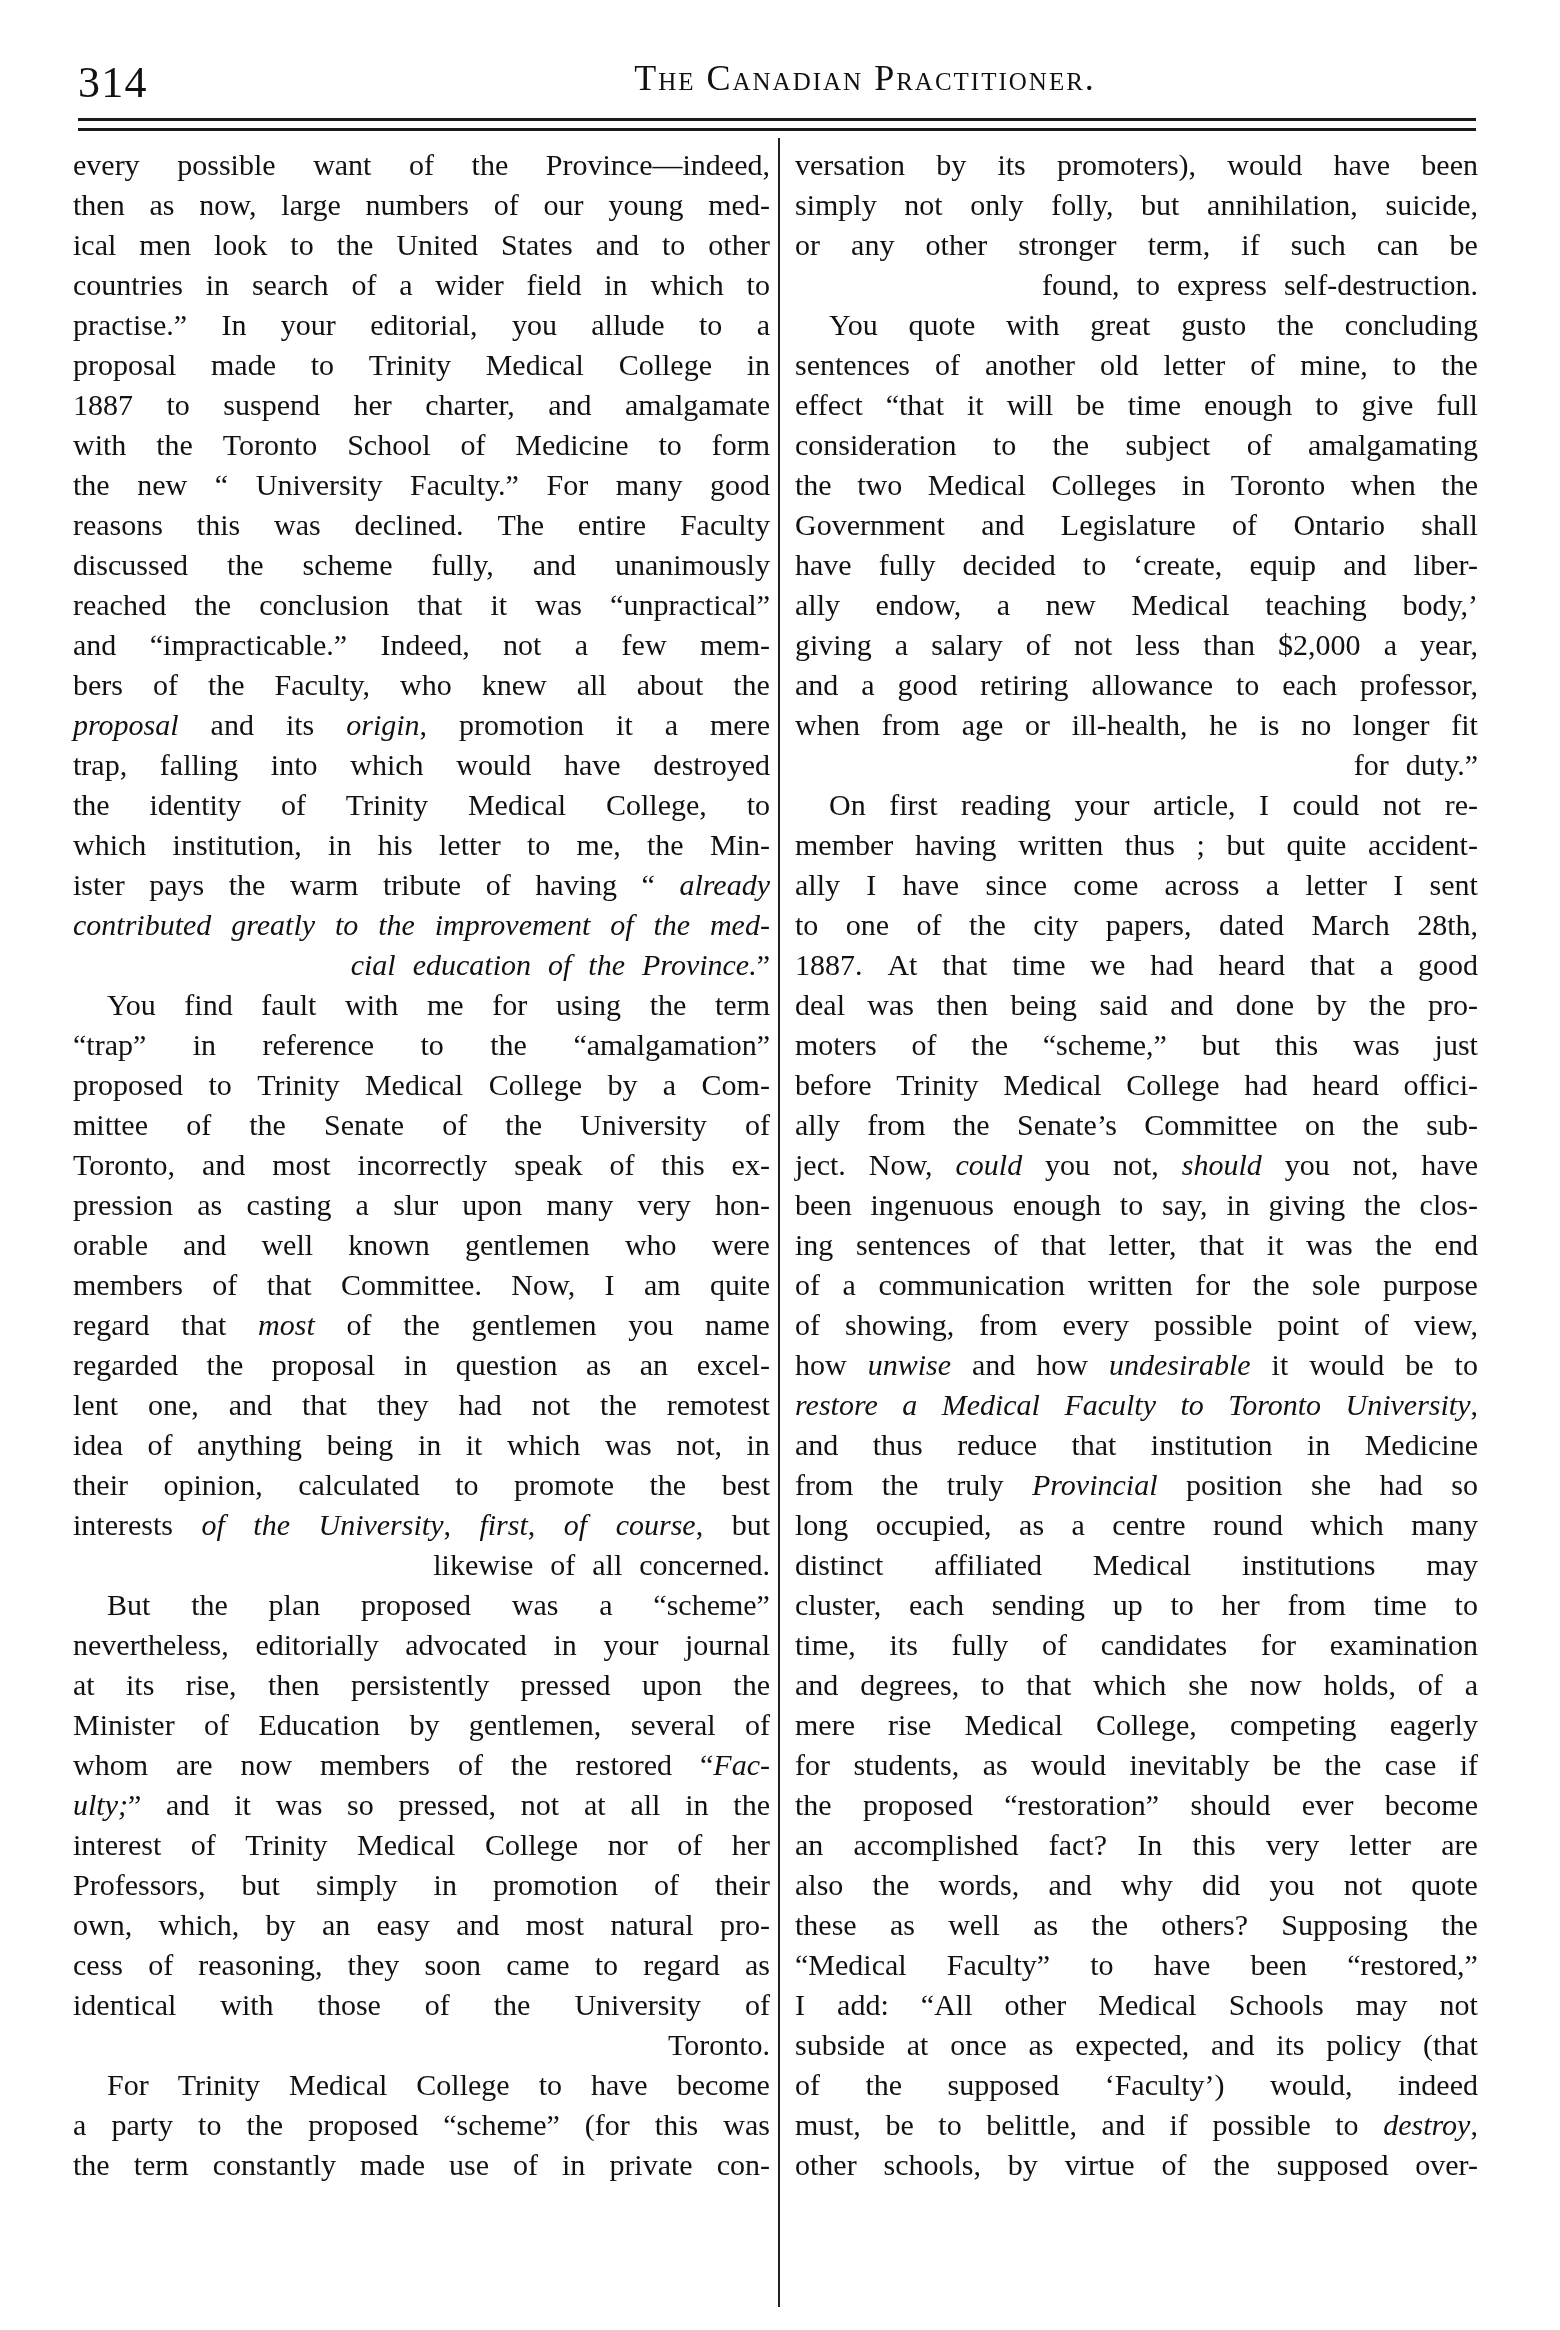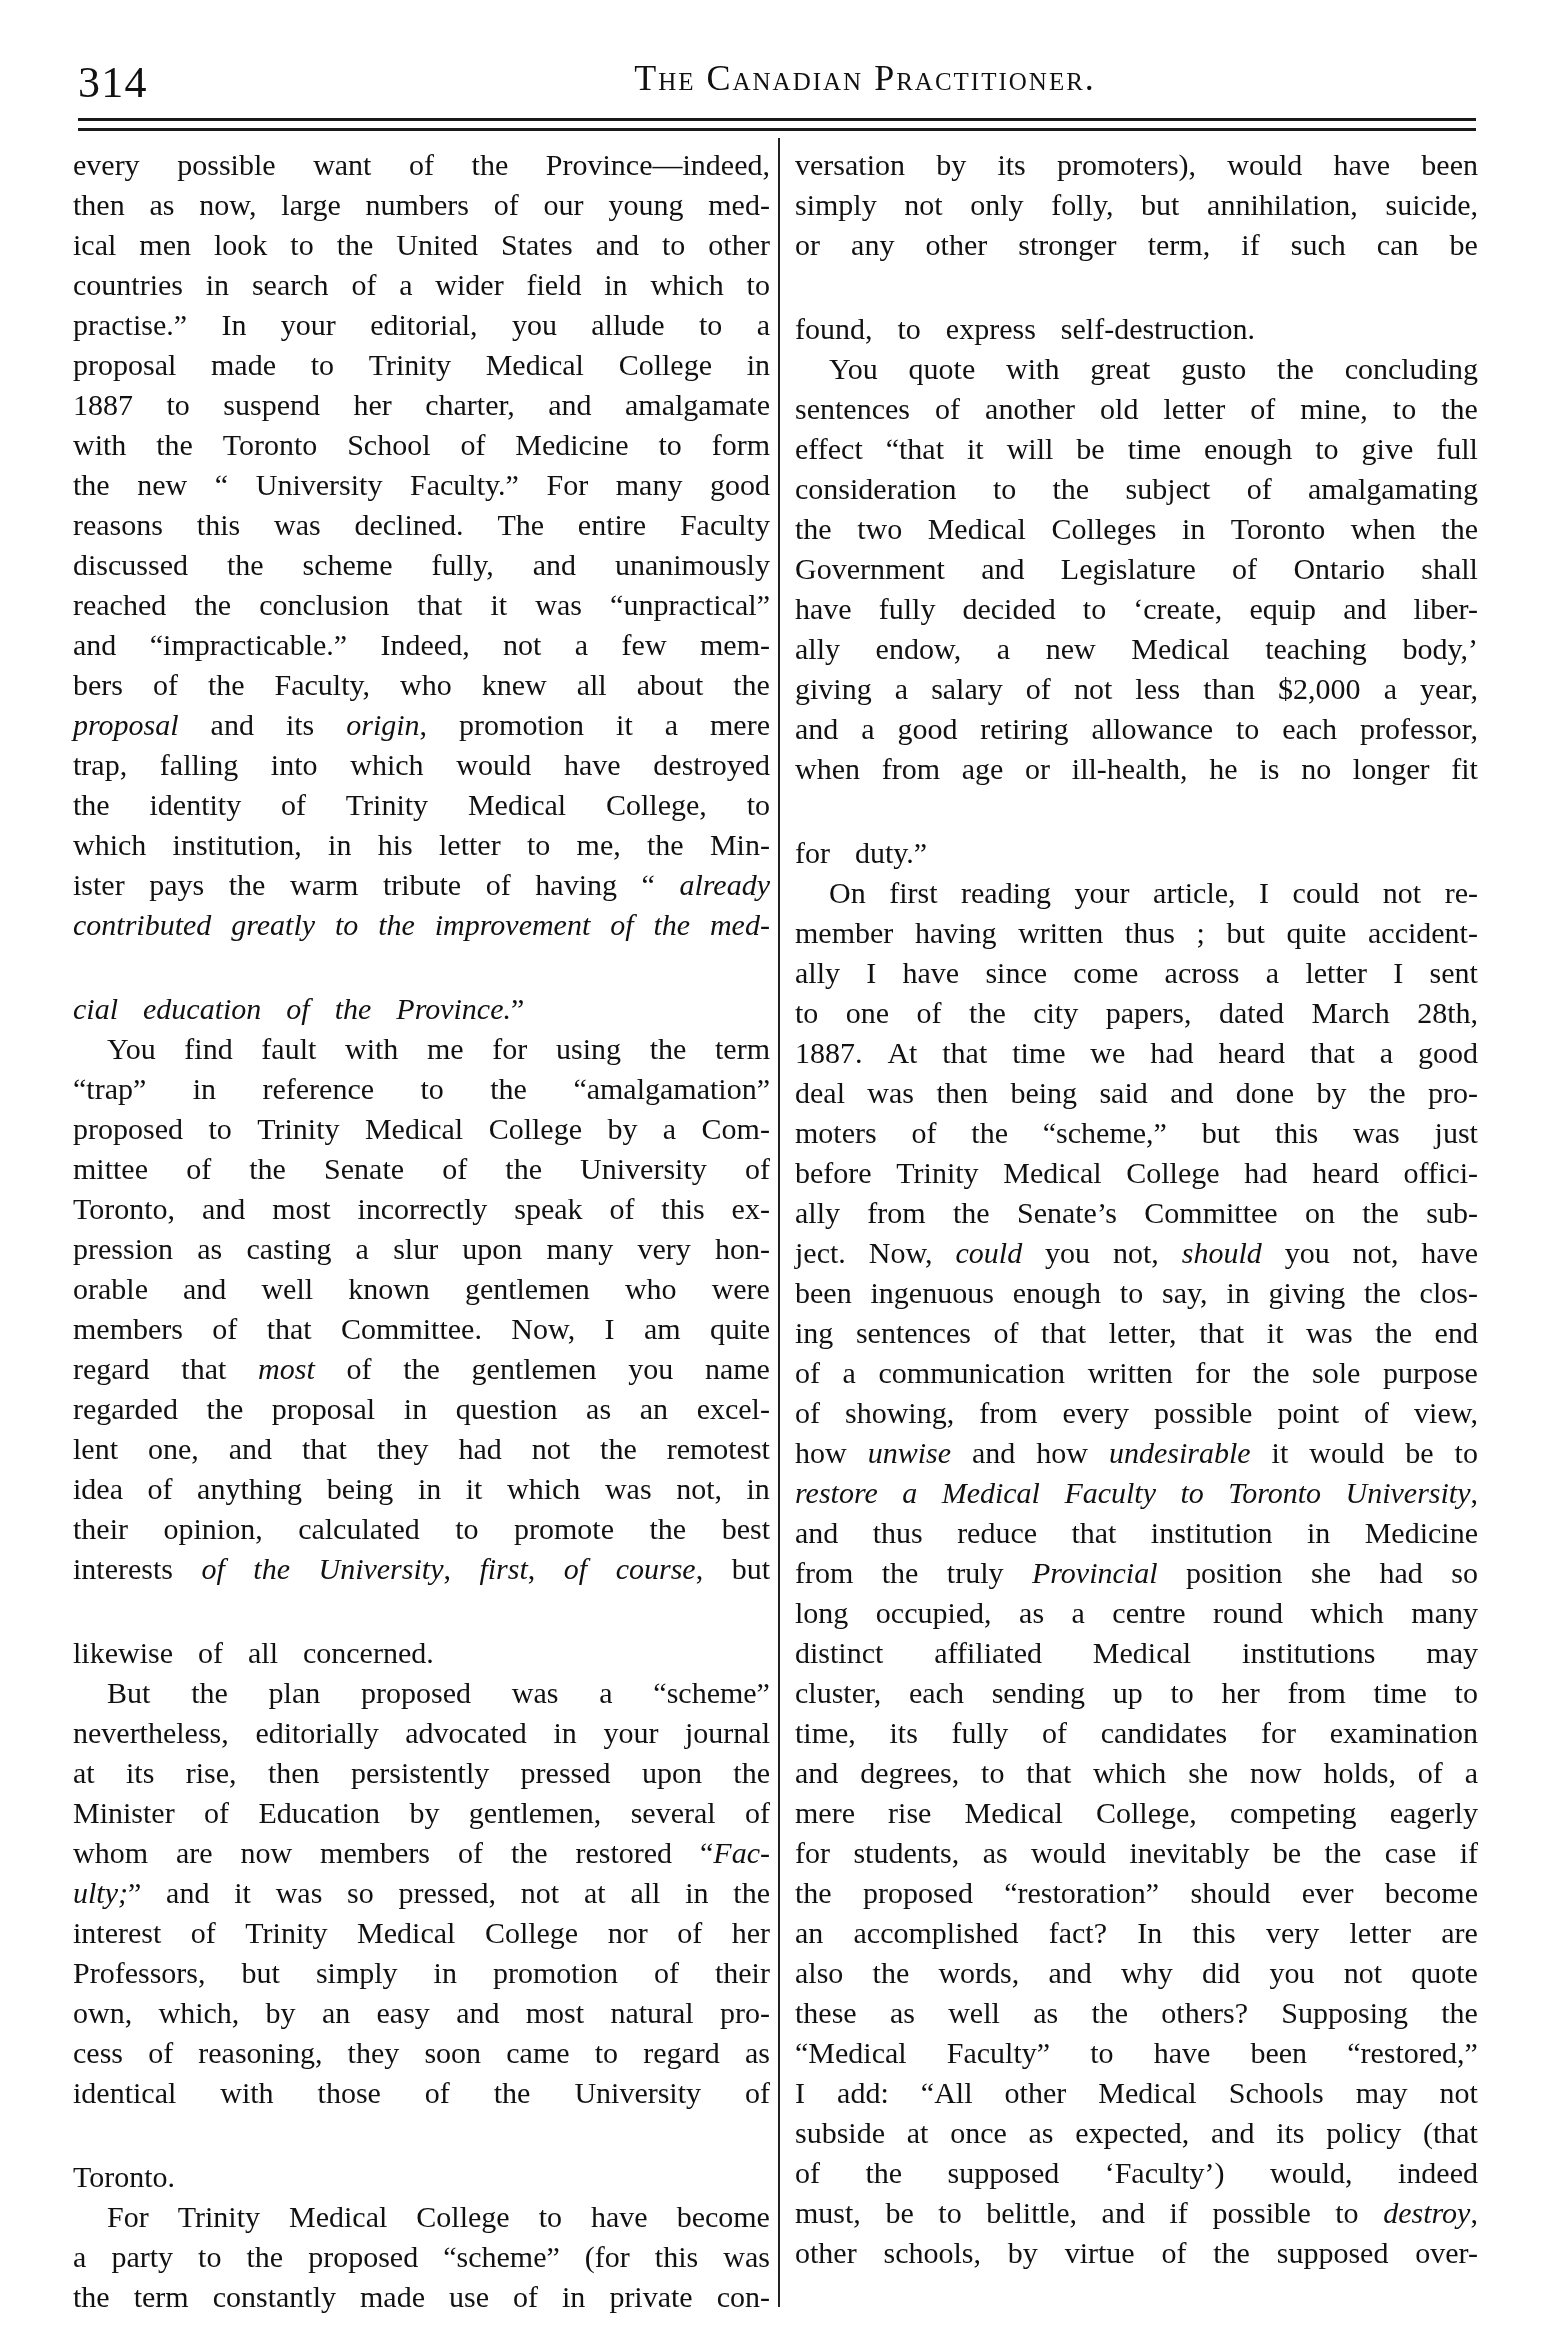--- a/index.html
+++ b/index.html
@@ -13,21 +13,21 @@
   .column { position: absolute; top: 145px; font-size: 30px; line-height: 40px; }
   .col-left { left: 73px; width: 697px; }
   .col-right { left: 795px; width: 683px; }
   .divider { position: absolute; left: 778px; top: 138px; width: 2px; height: 2169px; background: #222; }
   .line { display: block; text-align: justify; text-align-last: justify; white-space: nowrap; height: 40px; overflow: visible; }
   .line.last { text-align-last: left; }
   .line.indent { padding-left: 34px; }
   .line .seg { white-space: pre; }
   .line .it { font-style: italic; }
   .line-inner { display: flex; justify-content: space-between; }
-  .line.last .line-inner { justify-content: flex-start; gap: 25px; margin-top: 44px; }
+  .line.last .line-inner { justify-content: flex-end; gap: 17px; }
 </style>
 </head>
 <body>
 
 <div>
   <div class="page-number">314</div>
   <div class="running-title"><span>The Canadian Practitioner.</span></div>
   <div class="rule r1"></div>
   <div class="rule r2"></div>
 

